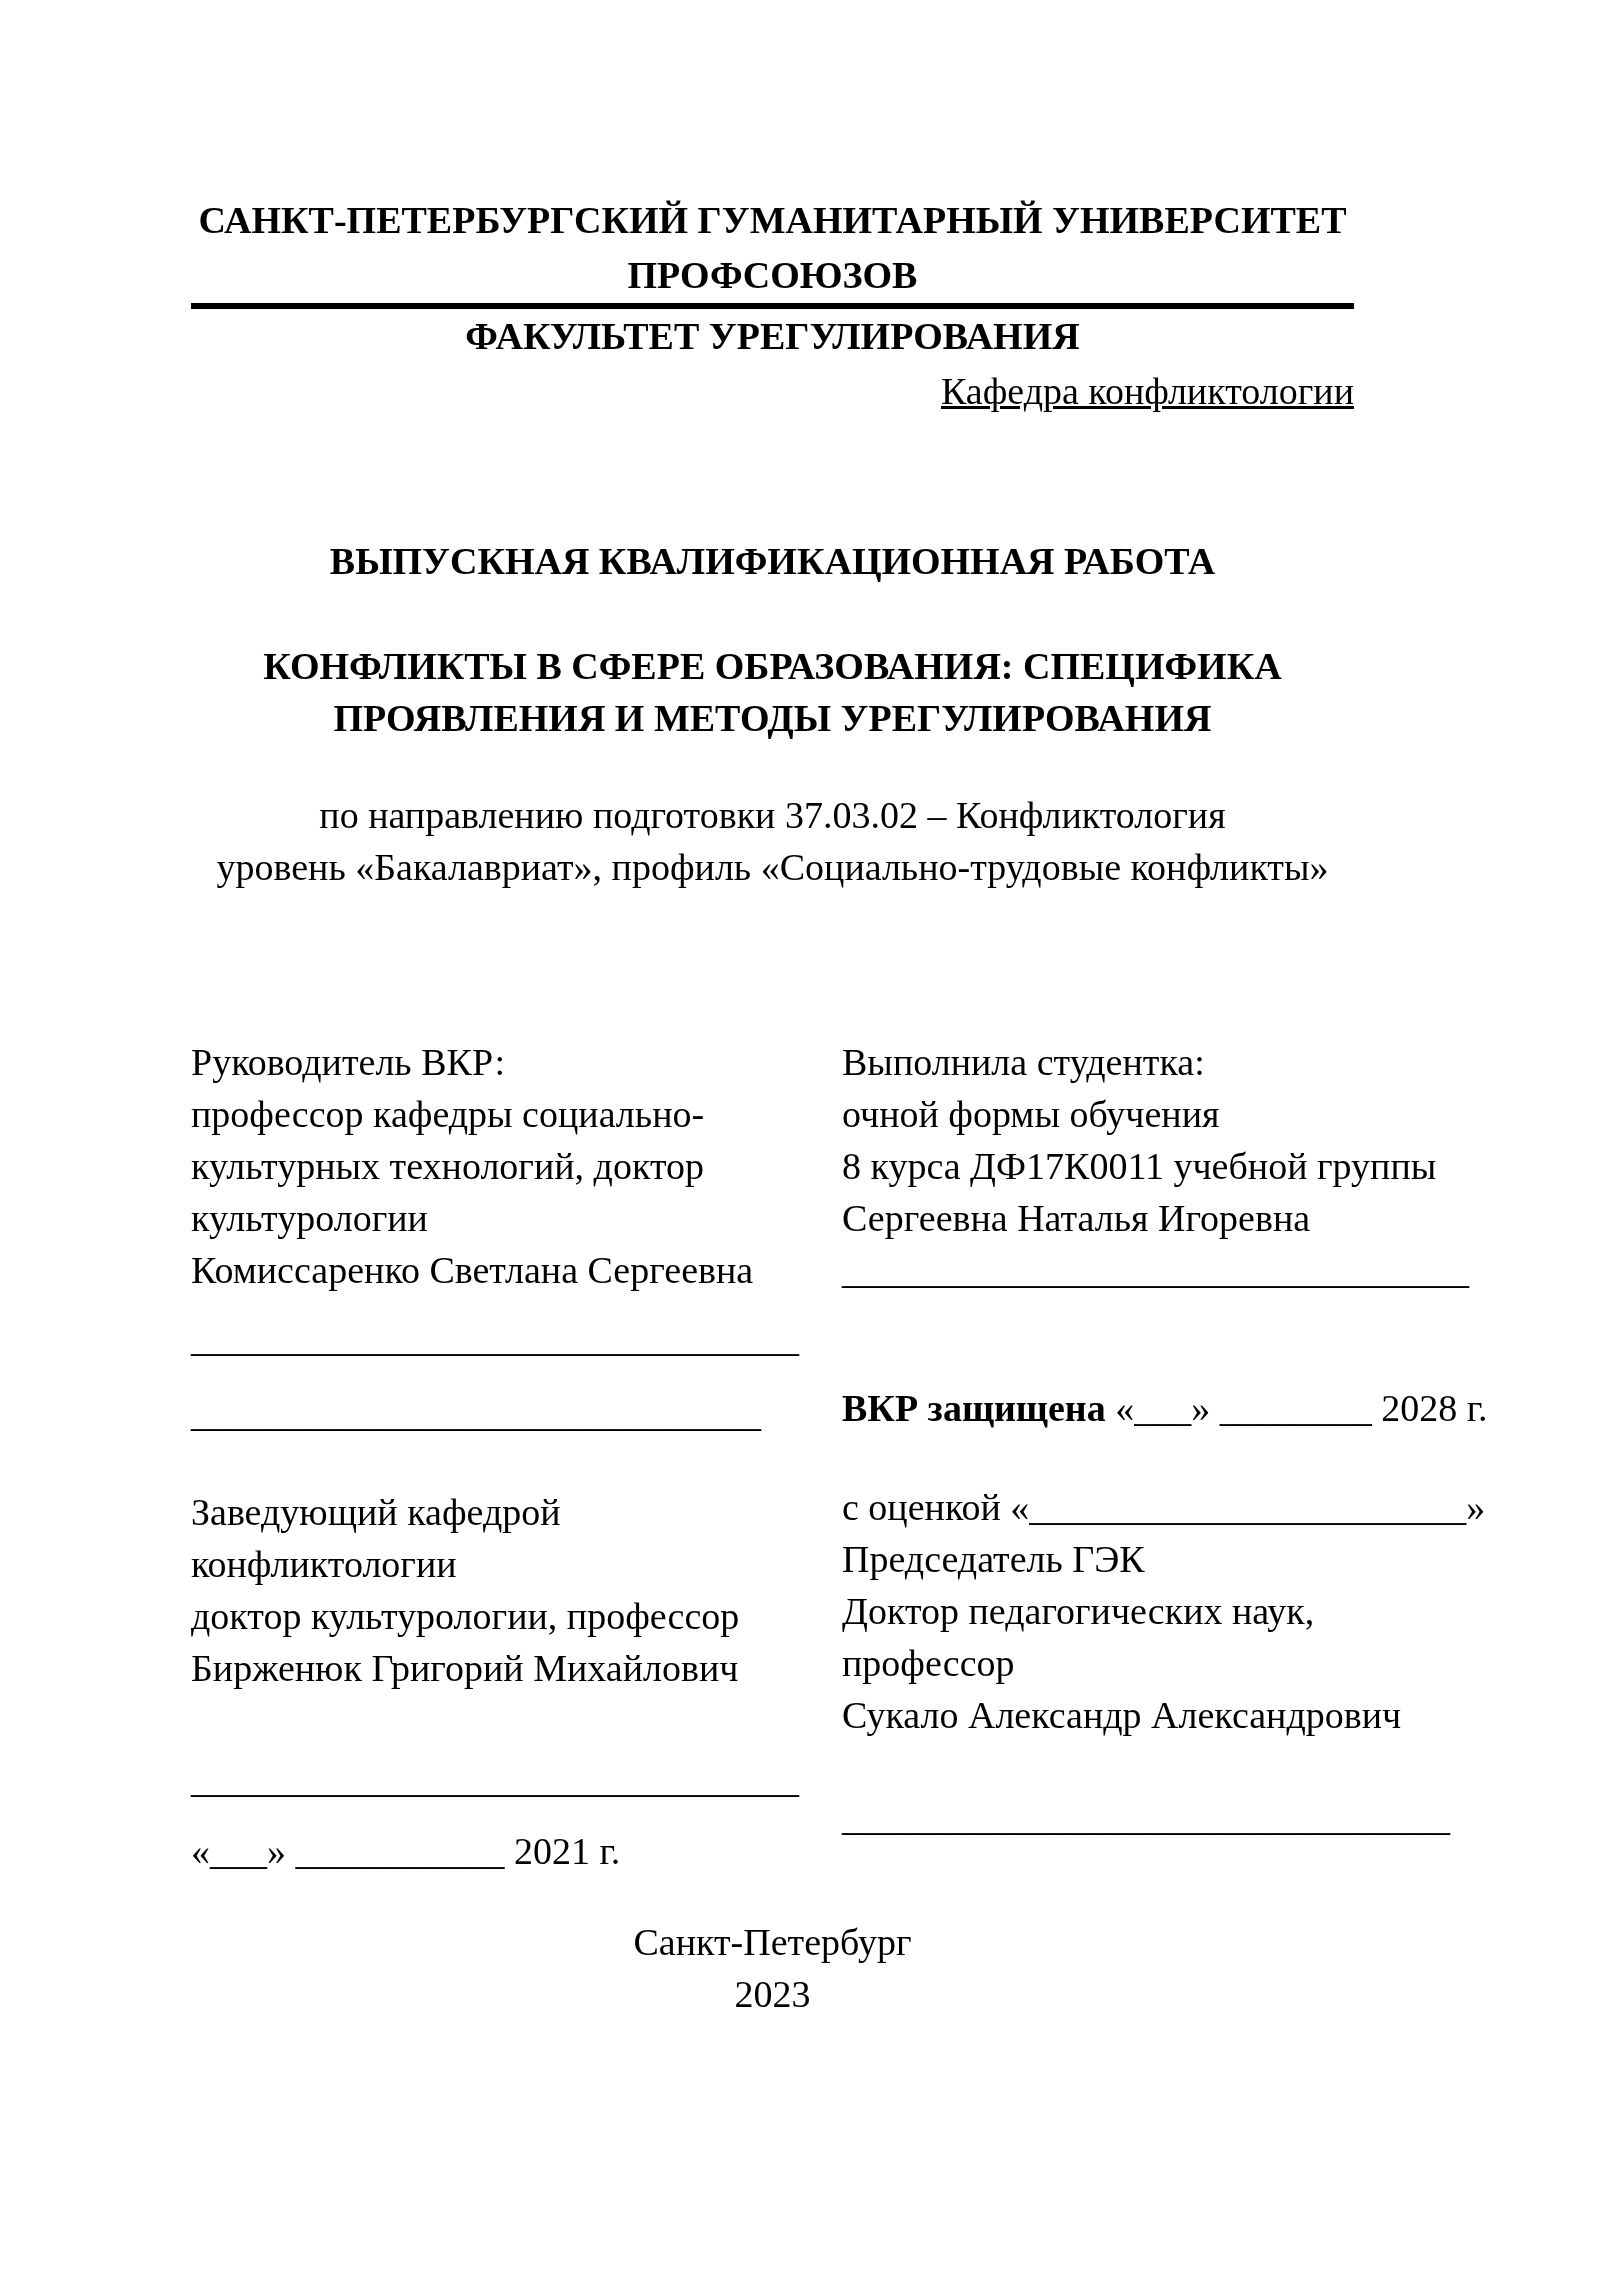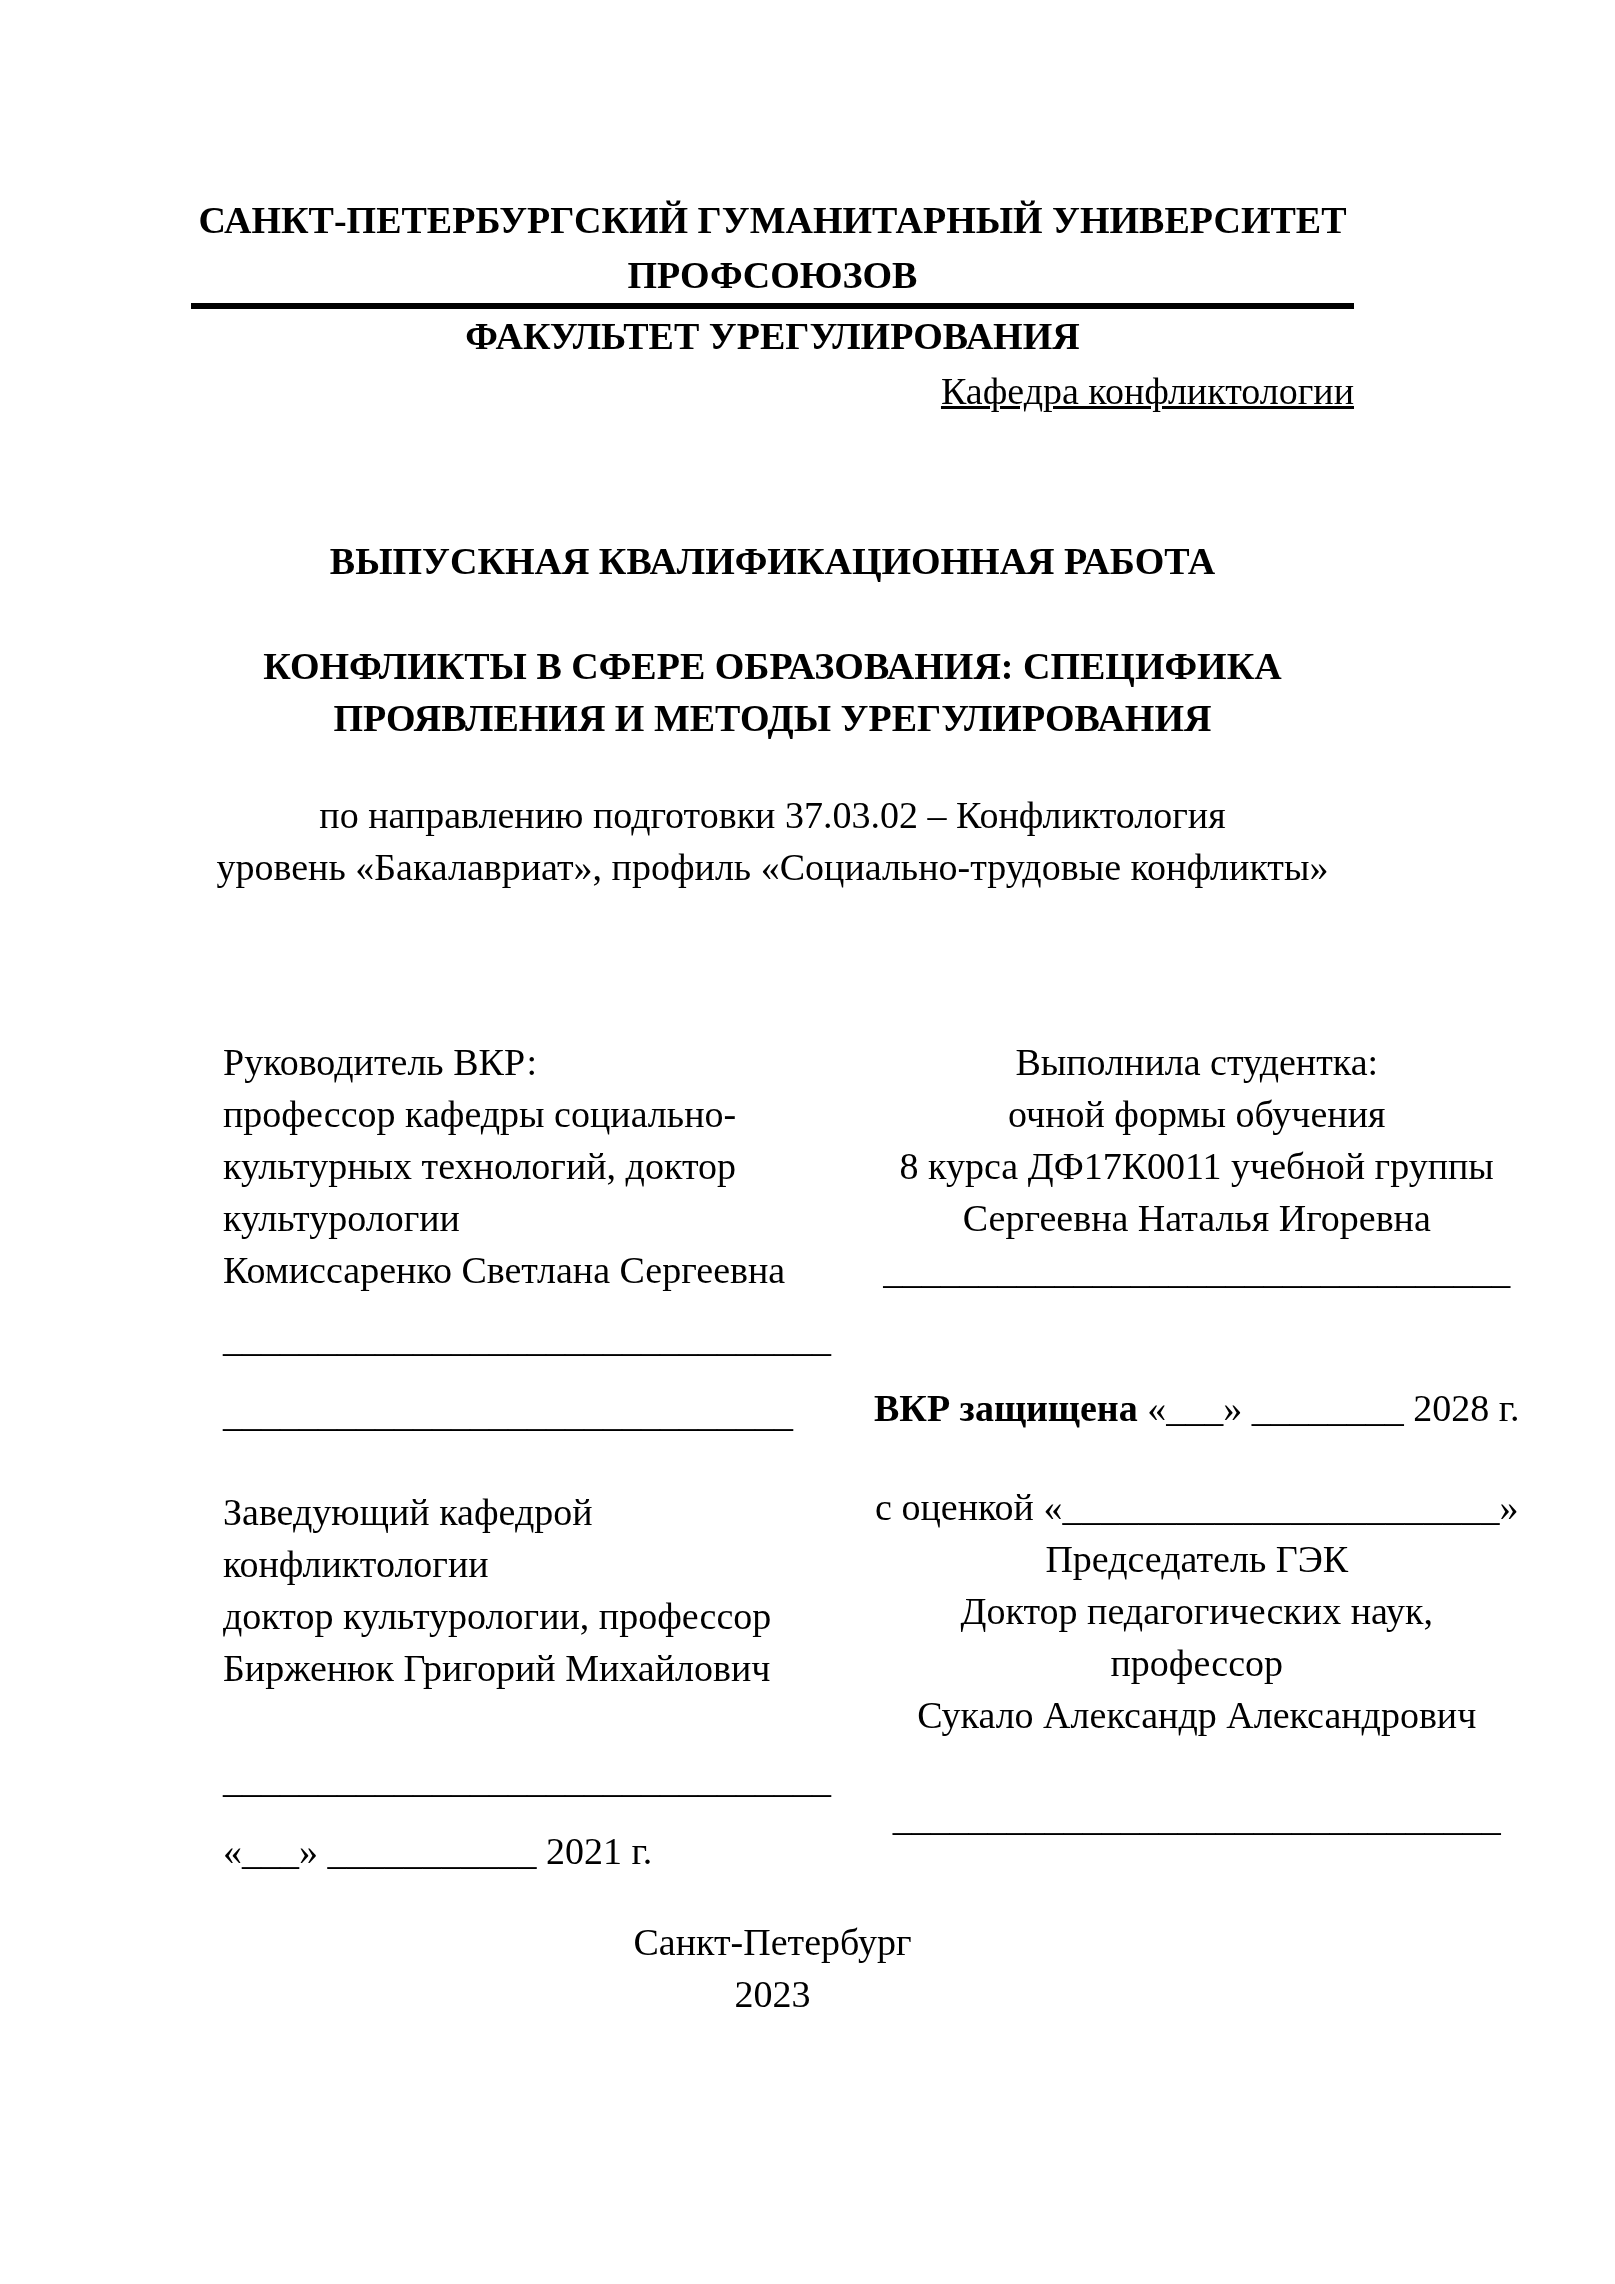--- a/index.html
+++ b/index.html
@@ -38,25 +38,23 @@
     background: #000000;
     width: 100%;
   }
   .cols {
     display: flex;
     flex-direction: row;
   }
   .col-left {
     width: 651px;
     flex: 0 0 651px;
-    margin-left: 32px;
   }
   .col-right {
     flex: 1 1 auto;
-    text-align: center;
   }
   .sp148 { height: 116px; }
   .sp68  { height: 53px; }
   .sp58  { height: 45px; }
   .sp183 { height: 143px; }
   .sp20  { height: 15.6px; }
   .sp30  { height: 23.4px; }
   .sp60  { height: 47px; }
   .sp75  { height: 59px; }
   .sp25  { height: 19.5px; }

